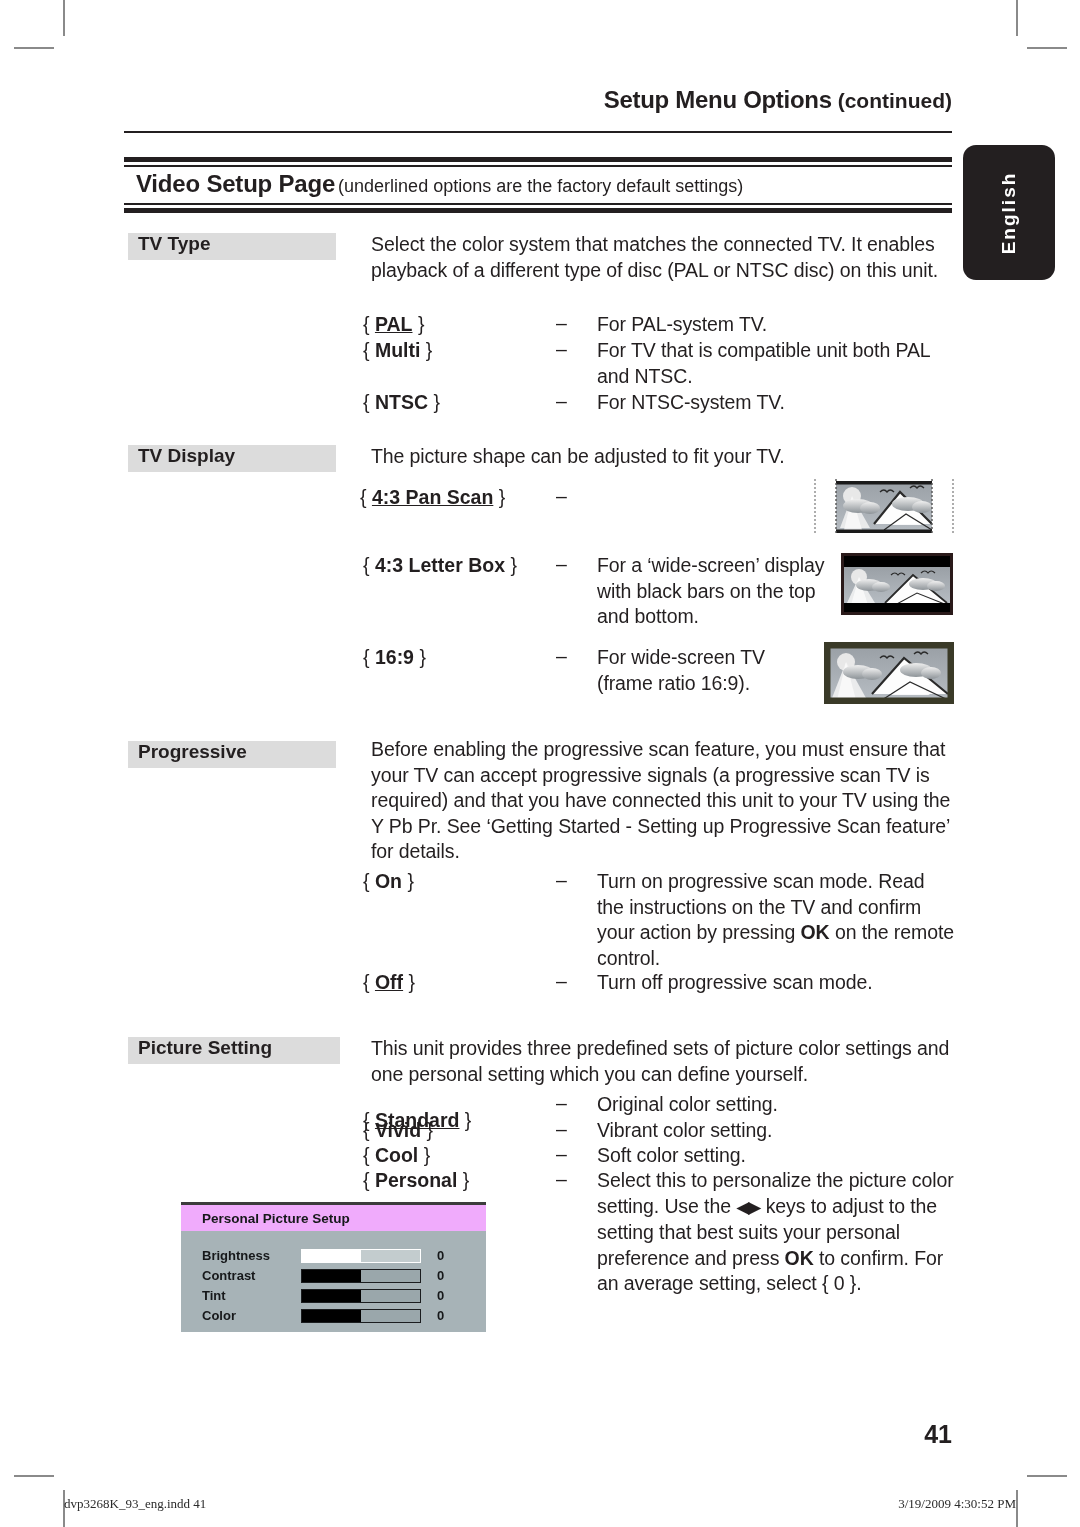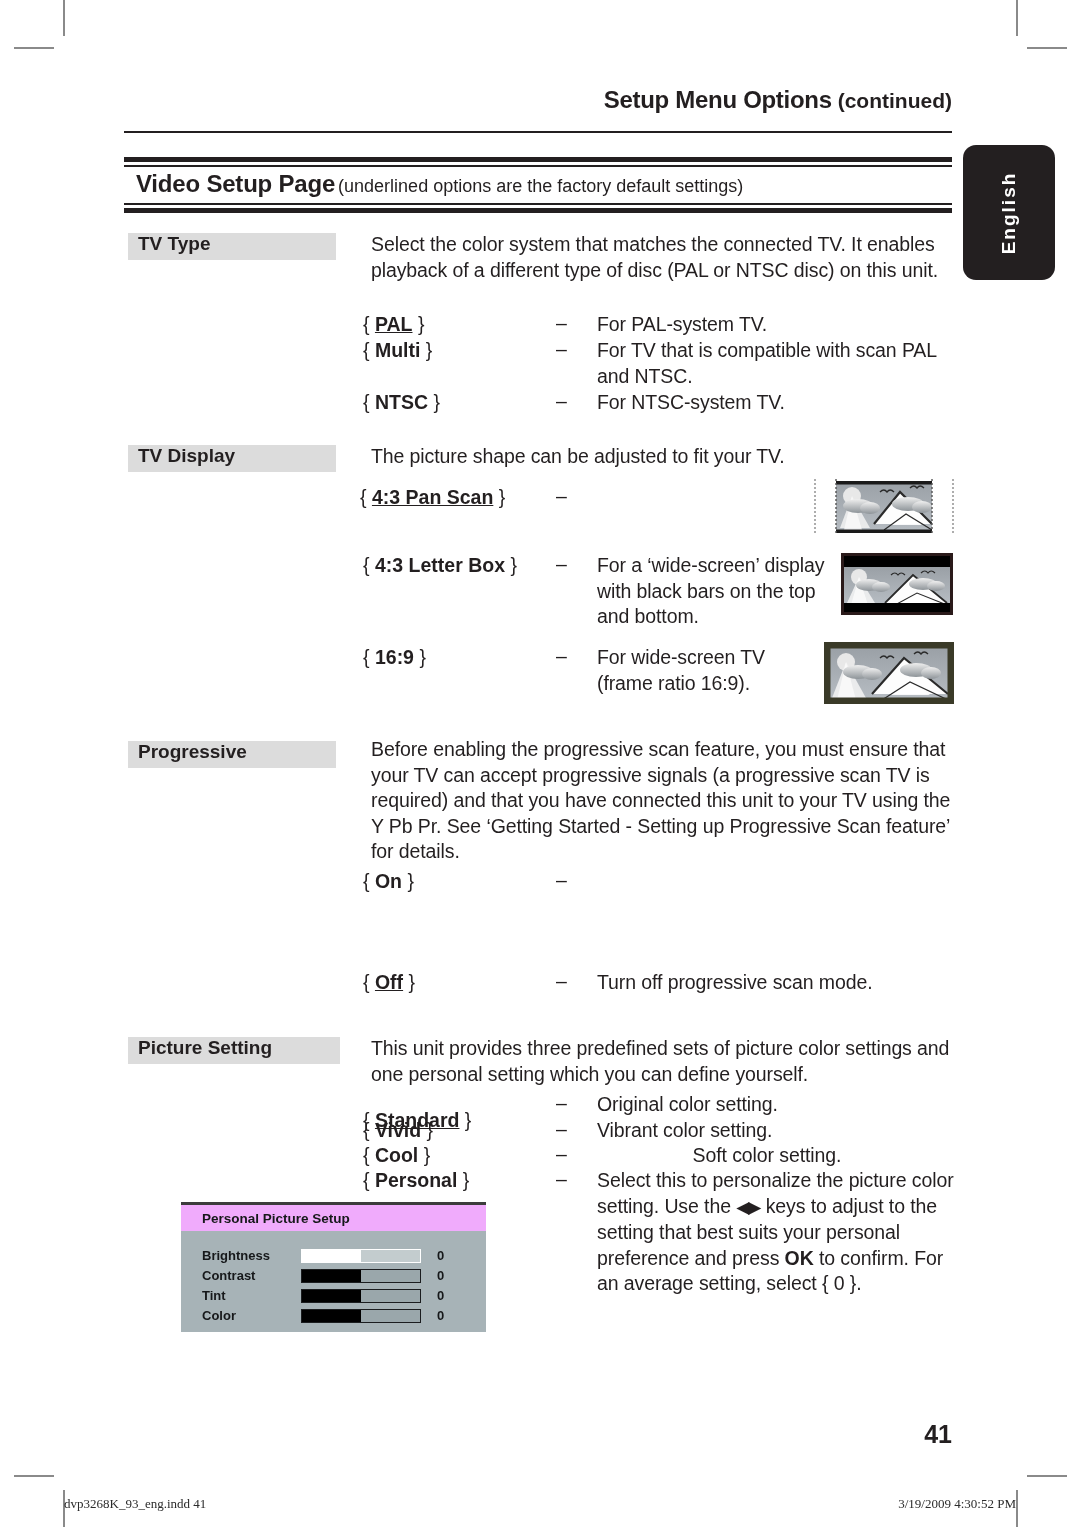--- a/index.html
+++ b/index.html
@@ -165,21 +165,21 @@
   <div class="opt" style="left:363px;top:312px;">
     <span class="brace">{&nbsp;</span><span class="term dflt">PAL</span><span class="brace">&nbsp;}</span>
   </div>
   <div class="dash" style="left:556px;top:312px;">–</div>
   <div class="desc" style="left:597px;top:312px;width:360px;">For PAL-system TV.</div>
 
   <div class="opt" style="left:363px;top:338px;">
     <span class="brace">{&nbsp;</span><span class="term">Multi</span><span class="brace">&nbsp;}</span>
   </div>
   <div class="dash" style="left:556px;top:338px;">–</div>
-  <div class="desc" style="left:597px;top:338px;width:340px;">For TV that is compatible with scan PAL and NTSC.</div>
+  <div class="desc" style="left:597px;top:338px;width:340px;">For TV that is compatible unit both PAL and NTSC.</div>
 
   <div class="opt" style="left:363px;top:390px;">
     <span class="brace">{&nbsp;</span><span class="term">NTSC</span><span class="brace">&nbsp;}</span>
   </div>
   <div class="dash" style="left:556px;top:390px;">–</div>
   <div class="desc" style="left:597px;top:390px;width:360px;">For NTSC-system TV.</div>
 
   <div class="seclabel" style="top:445px;width:208px;">
     <span>TV Display</span>
   </div>
@@ -319,20 +319,23 @@
 
   <div class="seclabel" style="top:741px;width:208px;">
     <span>Progressive</span>
   </div>
   <div class="body-text" style="left:371px;top:737px;width:590px;">Before enabling the progressive scan feature, you must ensure that your TV can accept progressive signals (a progressive scan TV is required) and that you have connected this unit to your TV using the Y Pb Pr. See ‘Getting Started - Setting up Progressive Scan feature’ for details.</div>
 
   <div class="opt" style="left:363px;top:869px;">
     <span class="brace">{&nbsp;</span><span class="term">On</span><span class="brace">&nbsp;}</span>
   </div>
   <div class="dash" style="left:556px;top:869px;">–</div>
+  <div class="desc" style="left:597px;top:869px;width:358px;">
+    <span>Turn on progressive scan mode. Read the instructions on the TV and confirm your action by pressing </span><b>OK</b><span> on the remote control.</span>
+  </div>
 
   <div class="opt" style="left:363px;top:970px;">
     <span class="brace">{&nbsp;</span><span class="term dflt">Off</span><span class="brace">&nbsp;}</span>
   </div>
   <div class="dash" style="left:556px;top:970px;">–</div>
   <div class="desc" style="left:597px;top:970px;width:340px;">Turn off progressive scan mode.</div>
 
   <div class="seclabel" style="top:1037px;width:212px;">
     <span>Picture Setting</span>
   </div>
@@ -347,21 +350,21 @@
   <div class="opt" style="left:363px;top:1118px;">
     <span class="brace">{&nbsp;</span><span class="term">Vivid</span><span class="brace">&nbsp;}</span>
   </div>
   <div class="dash" style="left:556px;top:1118px;">–</div>
   <div class="desc" style="left:597px;top:1118px;width:340px;">Vibrant color setting.</div>
 
   <div class="opt" style="left:363px;top:1143px;">
     <span class="brace">{&nbsp;</span><span class="term">Cool</span><span class="brace">&nbsp;}</span>
   </div>
   <div class="dash" style="left:556px;top:1143px;">–</div>
-  <div class="desc" style="left:597px;top:1143px;width:340px;text-align:center;">Soft color setting.</div>
+  <div class="desc" style="left:597px;top:1143px;width:340px;">Soft color setting.</div>
 
   <div class="opt" style="left:363px;top:1168px;">
     <span class="brace">{&nbsp;</span><span class="term">Personal</span><span class="brace">&nbsp;}</span>
   </div>
   <div class="dash" style="left:556px;top:1168px;">–</div>
   <div class="desc" style="left:597px;top:1168px;width:360px;">
     <span>Select this to personalize the picture color setting. Use the </span><span class="arrows">◀▶</span><span> keys to adjust to the setting that best suits your personal preference and press </span><b>OK</b><span> to confirm. For an average setting, select { 0 }.</span>
   </div>
 
   <div class="osd">

